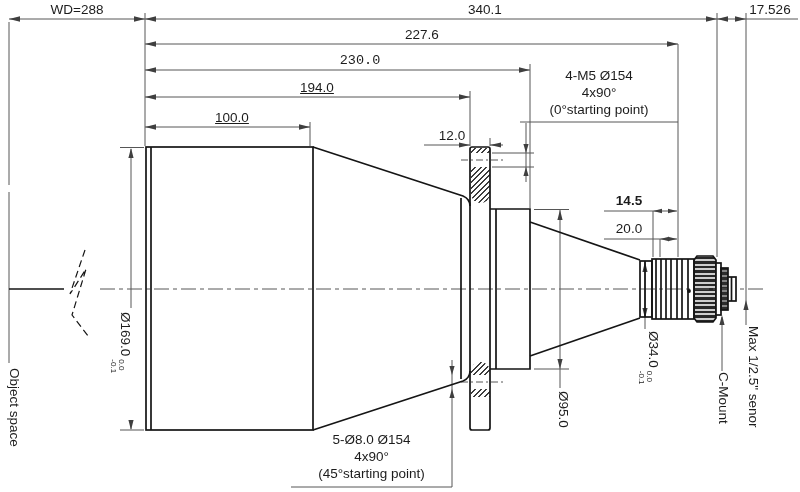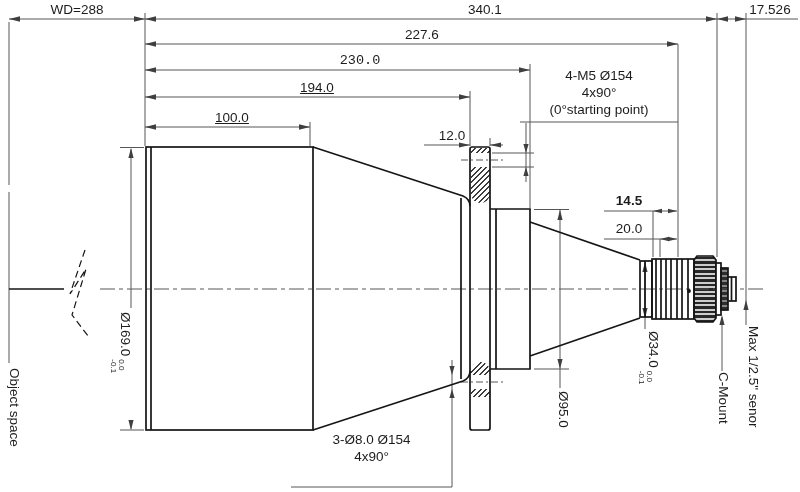--- a/index.html
+++ b/index.html
@@ -170,22 +170,23 @@
   <div class="lbl ctr" style="left:424px;top:128px;width:40px;margin-left:8px;"><span>12.0</span></div>
   <div class="lbl ctr" style="left:606px;top:193px;width:46px;font-weight:bold;"><span>14.5</span></div>
   <div class="lbl ctr" style="left:606px;top:221px;width:46px;"><span>20.0</span></div>
 
   <div class="note" style="left:520px;top:67px;width:158px;">
     <div>4-M5 Ø154</div>
     <div>4x90°</div>
     <div>(0°starting point)</div>
   </div>
   <div class="note" style="left:291px;top:431px;width:161px;">
-    <div>3-Ø8.0  Ø154</div>
+    <div>5-Ø8.0  Ø154</div>
     <div>4x90°</div>
+    <div>(45°starting point)</div>
   </div>
 
   <div class="lbl rot" style="left:133px;top:312px;">
     <span>Ø169.0</span><span class="tolstack">
         <span>0.0</span>
         <span>-0.1</span>
       </span>
   </div>
   <div class="lbl rot" style="left:571px;top:391px;">
     <span>Ø95.0</span>

